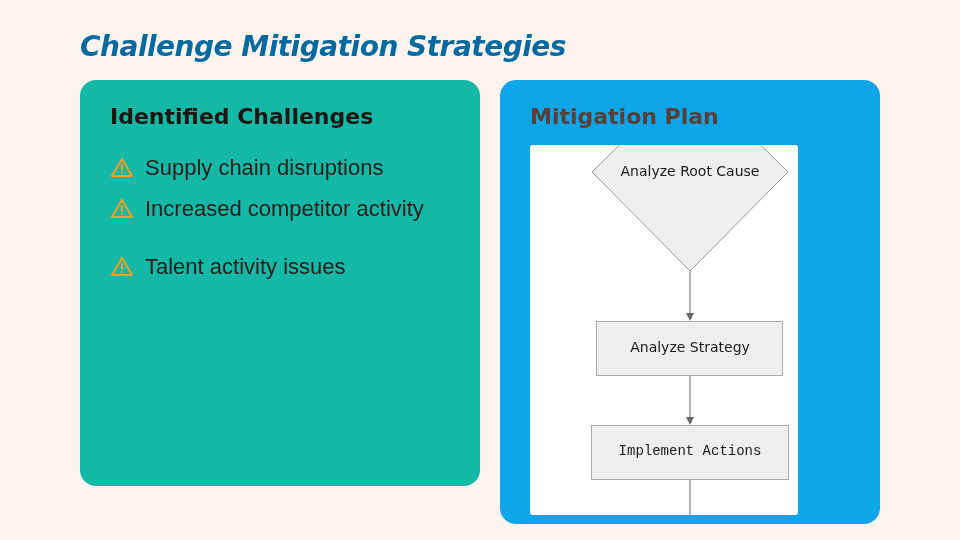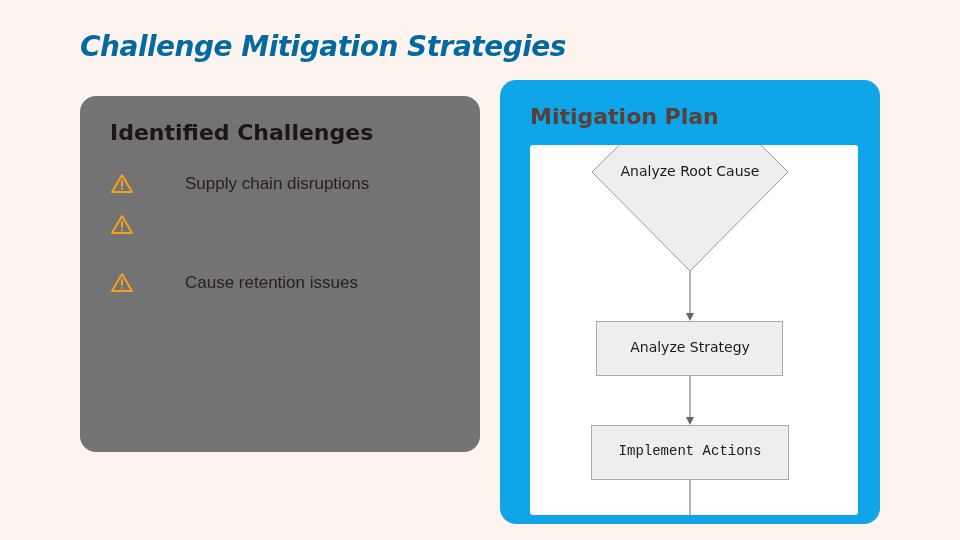--- a/index.html
+++ b/index.html
@@ -17,23 +17,23 @@
       font-size: 28px;
       font-weight: bold;
       color: #0369a1;
       letter-spacing: -0.5px;
       line-height: 46px;
       white-space: nowrap;
       font-style: italic;
     }
     .card-left {
       position: absolute;
-      left: 80px; top: 96px;
-      width: 400px; height: 356px;
-      background: #737373;
+      left: 80px; top: 80px;
+      width: 400px; height: 406px;
+      background: #14b8a6;
       border-radius: 16px;
     }
     .card-right {
       position: absolute;
       left: 500px; top: 80px;
       width: 380px; height: 444px;
       background: #0ea5e9;
       border-radius: 16px;
     }
     .card-heading {
@@ -54,30 +54,29 @@
       align-items: center;
       height: 24px;
     }
     .challenge-item .warn {
       width: 24px; height: 24px;
       margin-right: 11px;
       display: inline-block;
     }
     .challenge-item .label {
       font-family: "Liberation Sans", sans-serif;
-      font-size: 17px;
+      font-size: 22px;
       color: #2a1d1a;
       white-space: nowrap;
-      margin-left: 40px;
     }
 
     .flow-canvas {
       position: absolute;
       left: 30px; top: 65px;
-      width: 328px; height: 370px;
+      width: 268px; height: 370px;
       background: #ffffff;
       border-radius: 3px;
       overflow: hidden;
     }
     .flow-svg { position: absolute; left: 0; top: 0; }
     .flow-label {
       position: absolute;
       font-family: "DejaVu Sans", sans-serif;
       font-size: 14px;
       color: #1a1a1a;
@@ -102,29 +101,30 @@
     </svg>
     <span class="label">Supply chain disruptions</span>
   </div>
 
   <div class="challenge-item" style="top:117px;">
     <svg class="warn" viewBox="0 0 24 24">
       <path d="M12 3 L22 20 L2 20 Z" fill="none" stroke="#f5a020" stroke-width="2" stroke-linejoin="round"></path>
       <line x1="12" y1="9" x2="12" y2="14" stroke="#f5a020" stroke-width="2" stroke-linecap="round"></line>
       <circle cx="12" cy="17" r="1.1" fill="#f5a020"></circle>
     </svg>
+    <span class="label">Increased competitor activity</span>
   </div>
 
   <div class="challenge-item" style="top:175px;">
     <svg class="warn" viewBox="0 0 24 24">
       <path d="M12 3 L22 20 L2 20 Z" fill="none" stroke="#f5a020" stroke-width="2" stroke-linejoin="round"></path>
       <line x1="12" y1="9" x2="12" y2="14" stroke="#f5a020" stroke-width="2" stroke-linecap="round"></line>
       <circle cx="12" cy="17" r="1.1" fill="#f5a020"></circle>
     </svg>
-    <span class="label">Cause retention issues</span>
+    <span class="label">Talent activity issues</span>
   </div>
 </section>
 
 <section class="card-right">
   <div class="card-heading">Mitigation Plan</div>
 
   <div class="flow-canvas">
     <svg class="flow-svg" width="320" height="370" viewBox="0 0 320 370">
       <defs>
         <marker id="arrow" markerWidth="8" markerHeight="8" refX="4" refY="4" orient="auto">

